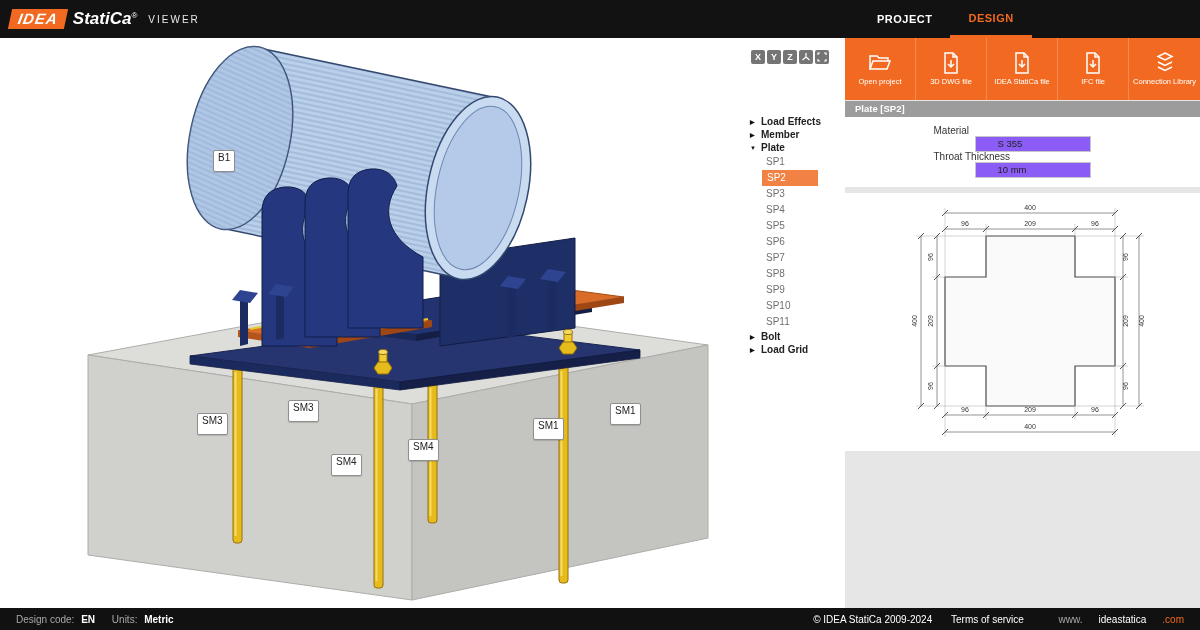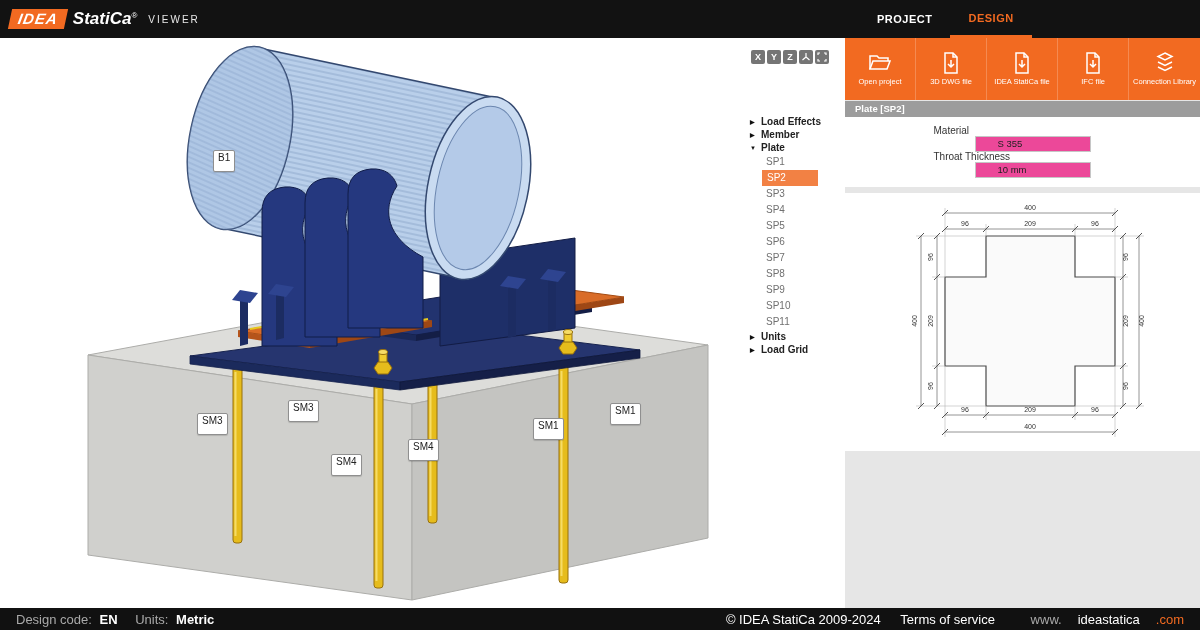--- a/index.html
+++ b/index.html
@@ -34,25 +34,25 @@
   
   .rpanel { position:absolute; left:845px; top:38px; width:355px; height:570px; background:#E6E6E6; }
   .ribbon { display:flex; height:62px; background:#F26A21; }
   .rbtn { width:82px; height:62px; display:flex; flex-direction:column; align-items:center; justify-content:center; gap:3px; color:#fff; font-size:7.5px; text-align:center; cursor:pointer; border-right:1px solid rgba(255,255,255,.22); }
   .rbtn:last-child { border-right:none; }
   .rbtn .lbl { line-height:8.5px; max-width:64px; }
   .phdr { margin-top:1px; height:16px; background:#9C9C9C; color:#fff; font-size:9.5px; font-weight:bold; line-height:16px; padding-left:10px; }
   .props { background:#fff; height:70px; padding:8px 0 0 20px; }
   .prow { display:flex; align-items:center; height:26px;flex-direction:column; }
   .prow .plab { width:198px; font-size:10px; color:#333; }
-  .pval { width:116px; height:16px; background:#ec4899; border:1px solid #C6C6C6; font-size:9.5px; color:#222; line-height:14px; padding-left:22px; cursor:pointer; }
+  .pval { width:116px; height:16px; background:#8b5cf6; border:1px solid #C6C6C6; font-size:9.5px; color:#222; line-height:14px; padding-left:22px; cursor:pointer; }
   .dwg { margin-top:6px; background:#fff; height:258px; }
 
   
-  .footer { position:absolute; left:0; top:608px; width:1200px; height:22px; background:#111; display:flex; align-items:center; justify-content:space-between; padding:0 16px; font-size:13px; color:#fff; }
+  .footer { position:absolute; left:0; top:608px; width:1200px; height:22px; background:#111; display:flex; align-items:center; justify-content:space-between; padding:0 16px; font-size:10px; color:#fff; }
   .footer .dim { color:#a9a9a9; }
   .fl span { margin-right:4px; }
   .fl .gap { margin-right:14px; }
   .fr span { margin-left:16px; }
   .terms { cursor:pointer; }
   .site { cursor:pointer; }
   .site .tld { color:#F26A21; }
   .bold { font-weight:bold; }
 </style>
 </head>
@@ -215,21 +215,21 @@
       <div class="tleaf">SP4</div>
       <div class="tleaf">SP5</div>
       <div class="tleaf">SP6</div>
       <div class="tleaf">SP7</div>
       <div class="tleaf">SP8</div>
       <div class="tleaf">SP9</div>
       <div class="tleaf">SP10</div>
       <div class="tleaf">SP11</div>
       <div class="tgroup">
           <span class="arr">▶</span>
-          <span>Units</span>
+          <span>Bolt</span>
         </div>
       <div class="tgroup">
           <span class="arr">▶</span>
           <span>Load Grid</span>
         </div>
     </div>
   </div>
 
   <div class="rpanel">
     <div class="ribbon">

